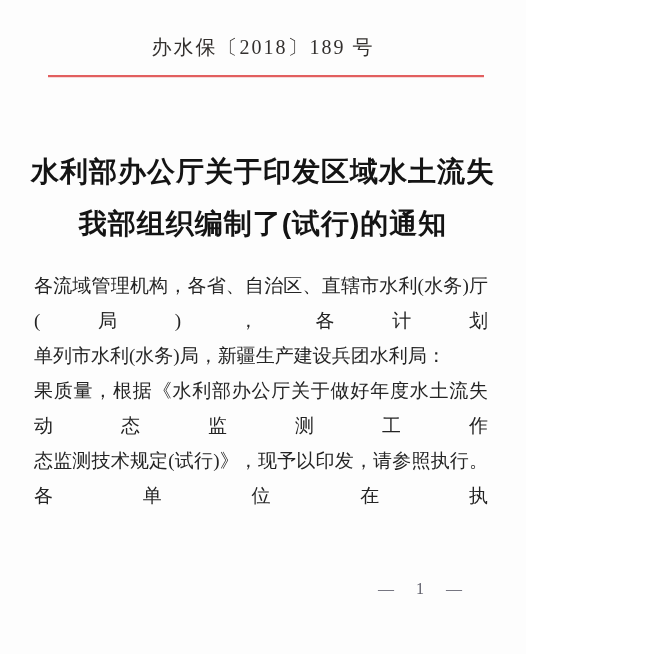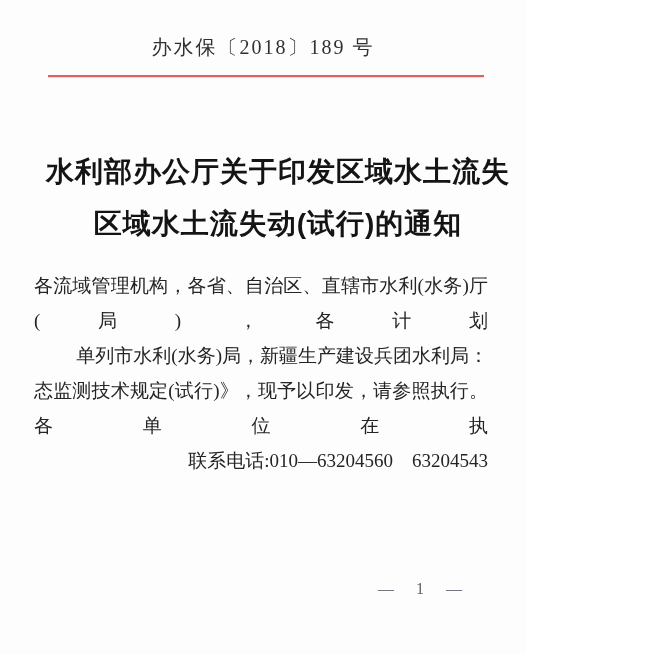--- a/index.html
+++ b/index.html
@@ -44,33 +44,32 @@
     top: 146px;
     left: 0;
     width: 100%;
     text-align: center;
     font-family: "Liberation Sans", "DejaVu Sans", sans-serif;
     font-weight: 700;
     font-size: 28px;
     line-height: 52px;
     letter-spacing: 1px;
     color: var(--title_text);
-    margin-left: 15px;
   }
   .title .title-line { display: block; }
   .doc-body {
     position: absolute;
     top: 268px;
     left: 34px;
     right: 38px;
     font-size: 19px;
     line-height: 35px;
     color: var(--body_text);
   }
-  .body-line { white-space: pre-wrap; text-align: right; }
+  .body-line { white-space: pre-wrap; }
   .body-line.justify {
     text-align: justify;
     text-align-last: justify;
   }
   .body-line.indent { text-indent: 38px; }
   .page-number {
     position: absolute;
     top: 580px;
     right: 60px;
     font-size: 16px;
@@ -83,25 +82,25 @@
 <body>
 
 <div class="page">
 
   <div class="doc-number">办水保〔2018〕189 号</div>
 
   <div class="red-rule"></div>
 
   <h1 class="title">
     <span class="title-line">水利部办公厅关于印发区域水土流失</span>
-    <span class="title-line">区域水土流失动(试行)的通知</span>
+    <span class="title-line">我部组织编制了(试行)的通知</span>
   </h1>
 
   <div class="doc-body" id="body-lines">
       <div class="body-line justify">各流域管理机构，各省、自治区、直辖市水利(水务)厅(局)，各计划</div>
       <div class="body-line">单列市水利(水务)局，新疆生产建设兵团水利局：</div>
+      <div class="body-line justify">果质量，根据《水利部办公厅关于做好年度水土流失动态监测工作</div>
       <div class="body-line justify">态监测技术规定(试行)》，现予以印发，请参照执行。各单位在执</div>
-      <div class="body-line indent">联系电话:010—63204560　63204543</div>
     </div>
 
   <div class="page-number">— 1 —</div>
 
 </div>
 
 </body></html>

